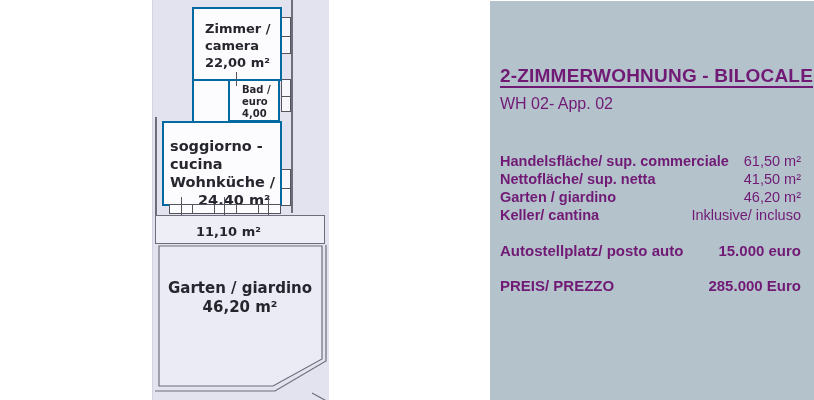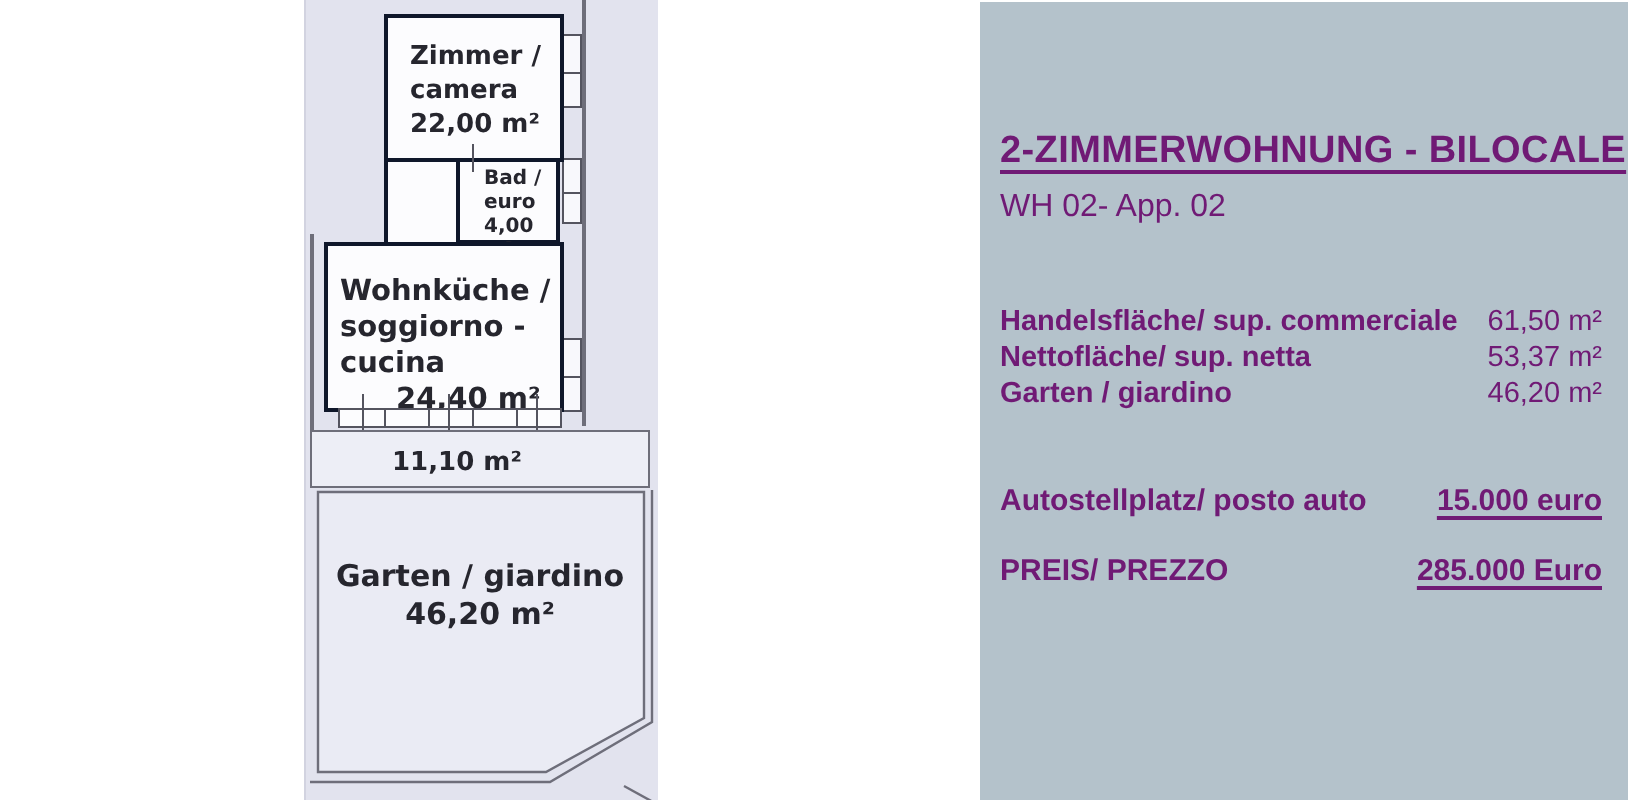--- a/index.html
+++ b/index.html
@@ -5,21 +5,21 @@
   html,body{margin:0;padding:0;}
   body{
     width:814px;height:400px;position:relative;overflow:hidden;
     background:#ffffff;
     font-family:"Liberation Sans", sans-serif;
   }
   .abs{position:absolute;box-sizing:border-box;}
 
   
   .plan-bg{left:152px;top:0;width:177px;height:400px;background:#e2e3ee;border-left:1px solid #d2d3e0;}
-  .room{background:#fcfcfe;border:2px solid #0f172a;}
+  .room{background:#fcfcfe;border:2px solid #0369a1;}
   .plan-label{color:#26262e;font-family:"DejaVu Sans", sans-serif;font-weight:bold;}
   .thin{background:#6e6e7a;}
 
   #room-zimmer{left:192px;top:7px;width:90px;height:74px;}
   #room-zimmer .plan-label{padding:11px 0 0 11px;font-size:13px;line-height:17px;}
   #corridor{left:192px;top:79px;width:38px;height:44px;}
   #room-bad{left:228px;top:79px;width:52px;height:43px;}
   #room-bad .plan-label{padding:3px 0 0 12px;font-size:10px;line-height:12px;}
   #room-wohn{left:162px;top:121px;width:120px;height:85px;}
   #room-wohn .plan-label{padding:14px 0 0 6px;font-size:14.5px;line-height:18px;}
@@ -49,21 +49,21 @@
     text-decoration:underline;text-decoration-thickness:2px;text-underline-offset:4px;}
   .p-sub{left:10px;top:93px;font-size:16px;line-height:20px;}
   .p-details{left:10px;right:13px;top:151px;}
   .p-row{display:flex;justify-content:space-between;align-items:baseline;font-size:14.5px;line-height:18px;}
   .p-row .lbl{font-weight:bold;}
   .p-row .val{font-weight:normal;}
   .p-flexrow{display:flex;justify-content:space-between;align-items:baseline;
     left:10px;right:13px;font-size:15px;font-weight:bold;}
   #row-parking{top:241px;}
   #row-price{top:276px;gap:16px;}
-  .val-underline{text-decoration:underline;text-decoration-thickness:2px;text-underline-offset:3px;}
+  .val-underline{text-decoration-thickness:2px;text-underline-offset:3px;}
 </style>
 </head>
 <body>
 
 <div class="abs plan-bg"></div>
 
 <div class="abs thin" id="outer-right"></div>
 <div class="abs thin" id="outer-left"></div>
 <div class="abs win" id="win1">
     <div class="wdiv"></div>
@@ -88,22 +88,22 @@
 <div class="abs room" id="room-bad">
   <div class="plan-label">
     <div>Bad /</div>
     <div>euro</div>
     <div>4,00 m²</div>
   </div>
 </div>
 
 <div class="abs room" id="room-wohn">
   <div class="plan-label">
+    <div>soggiorno - cucina</div>
     <div>Wohnküche /</div>
-    <div>soggiorno - cucina</div>
     <div class="area-line">24,40 m²</div>
   </div>
 </div>
 
 <div class="abs" id="band">
   <div class="bdiv" style="left:22px"></div>
   <div class="bdiv" style="left:44px"></div>
   <div class="bdiv" style="left:66px"></div>
   <div class="bdiv" style="left:88px"></div>
 </div>
@@ -132,25 +132,29 @@
     <div>WH 02- App. 02</div>
   </div>
 
   <div class="abs p-details">
     <div class="p-row">
       <span class="lbl">Handelsfläche/ sup. commerciale</span>
       <span class="val">61,50 m²</span>
     </div>
     <div class="p-row">
       <span class="lbl">Nettofläche/ sup. netta</span>
-      <span class="val">53,37 m²</span>
+      <span class="val">41,50 m²</span>
     </div>
     <div class="p-row">
       <span class="lbl">Garten / giardino</span>
       <span class="val">46,20 m²</span>
+    </div>
+    <div class="p-row">
+      <span class="lbl">Keller/ cantina</span>
+      <span class="val">Inklusive/ incluso</span>
     </div>
   </div>
 
   <div class="abs p-flexrow" id="row-parking">
     <span>Autostellplatz/ posto auto</span>
     <span class="val-underline">15.000 euro</span>
   </div>
 
   <div class="abs p-flexrow" id="row-price">
     <span>PREIS/ PREZZO</span>

